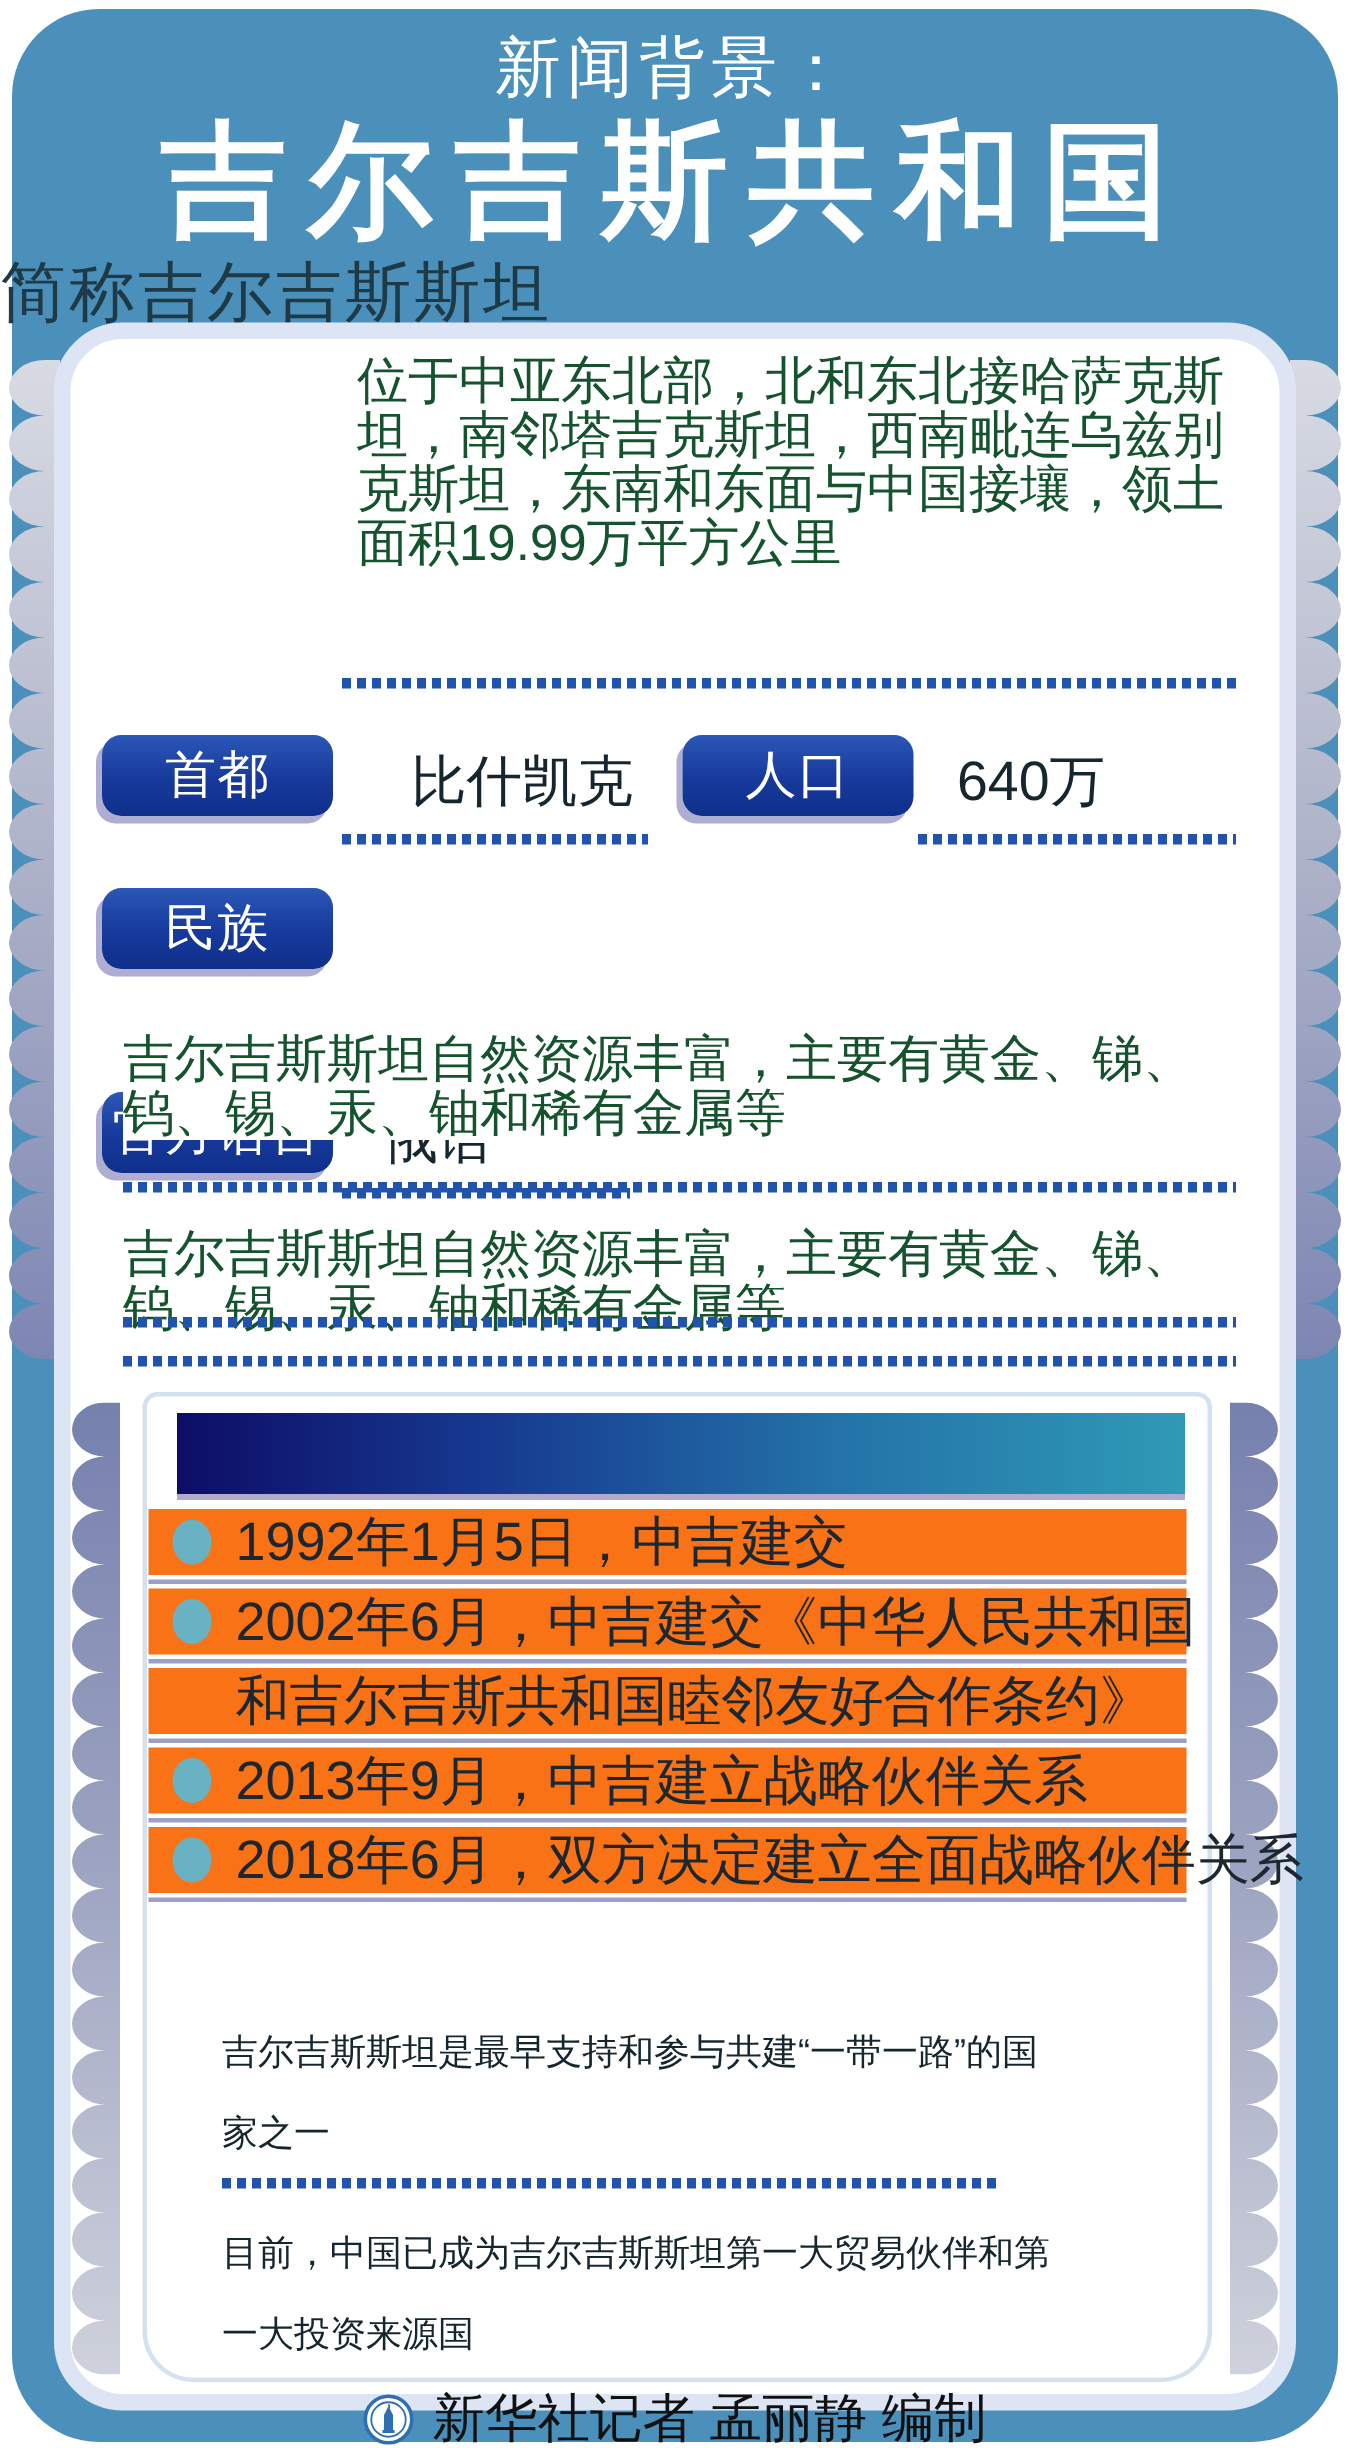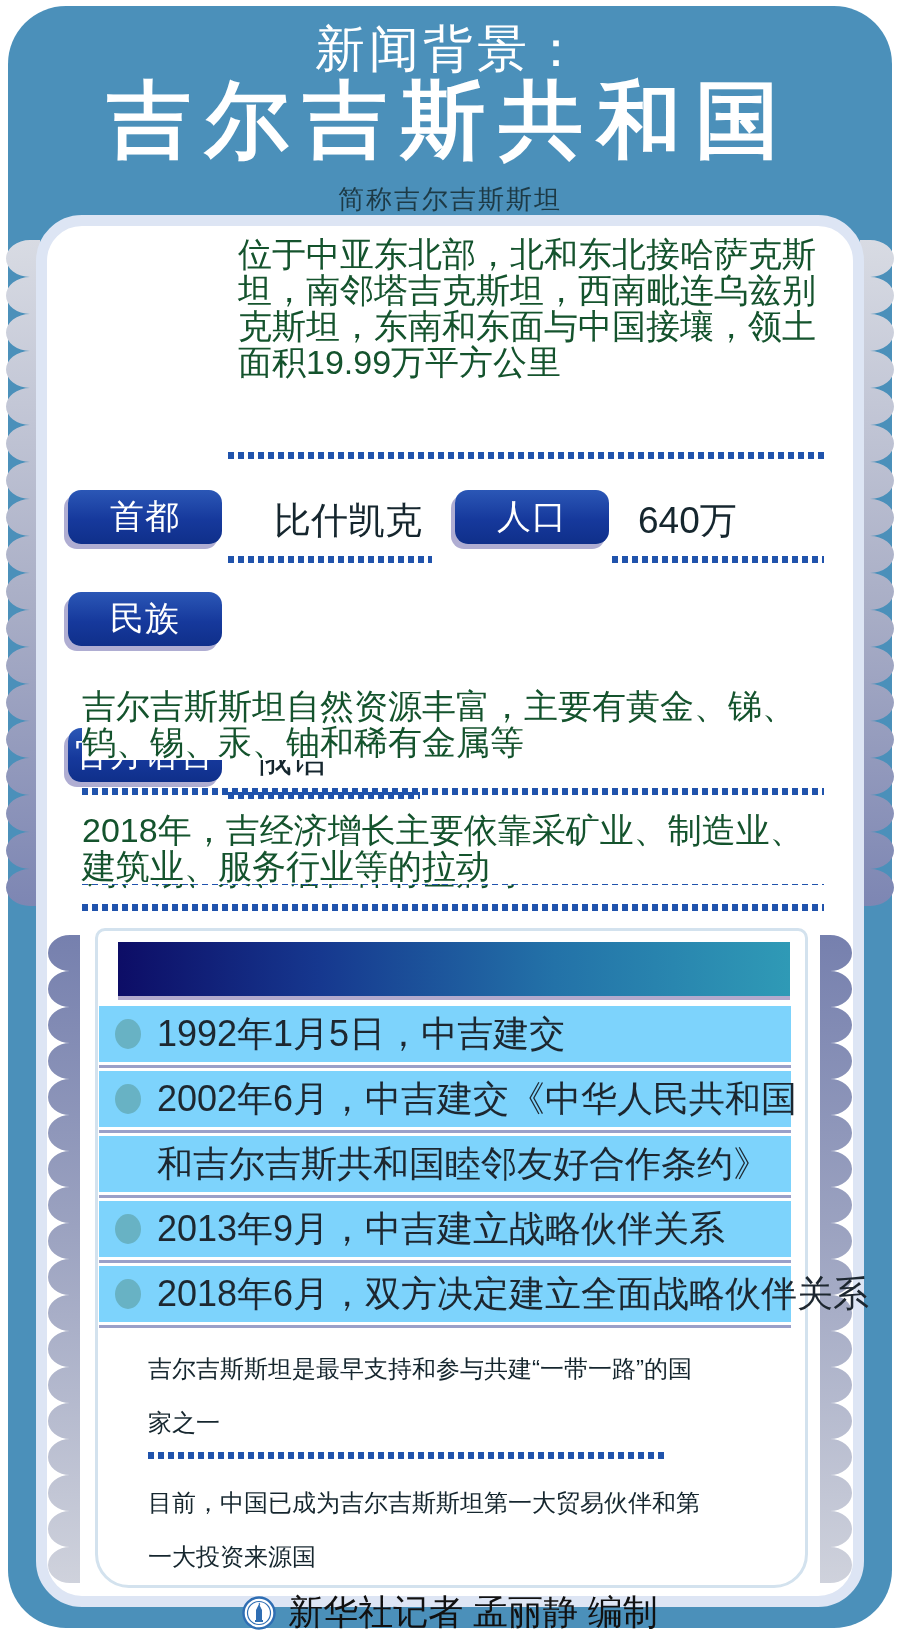--- a/index.html
+++ b/index.html
@@ -5,25 +5,25 @@
   html,body{margin:0;padding:0;background:#ffffff;}
   body{font-family:"Liberation Sans","DejaVu Sans",sans-serif;}
   .stage{position:relative;width:900px;height:1632px;background:#ffffff;overflow:hidden;}
 
   
   .page{position:absolute;left:8px;top:6px;right:8px;bottom:4px;
         background:#4b90ba;border-radius:58px;}
 
   
   .kicker{position:absolute;left:0;right:0;top:16px;text-align:center;
-          color:#ffffff;font-size:50px;letter-spacing:4px;}
+          color:#ffffff;font-size:44px;letter-spacing:4px;}
   .big-title{position:absolute;left:0;right:0;top:64px;text-align:center;
           color:#ffffff;font-size:84px;font-weight:900;letter-spacing:14px;}
-  .subtitle{position:absolute;left:0;right:0;top:166px;text-align:center;
-          color:#1d3a46;font-size:26px;letter-spacing:2px;margin-top:16px;}
+  .subtitle{position:absolute;left:0;right:0;top:166px;text-align:left;
+          color:#1d3a46;font-size:44px;letter-spacing:2px;}
 
   
   .card{position:absolute;left:36px;top:215px;width:828px;height:1392px;
         background:#ffffff;border:11px solid #dde5f4;border-radius:46px;box-sizing:border-box;}
 
   .scallop{position:absolute;}
 
   
   .pill{position:absolute;width:154px;height:54px;border-radius:13px;
         background:linear-gradient(180deg,#2b57b6 0%,#16399c 55%,#0f2f8a 100%);
@@ -37,21 +37,21 @@
         background:repeating-linear-gradient(90deg,#2053ac 0 6px,rgba(0,0,0,0) 6px 10px);}
 
   
   .tcard{position:absolute;left:95px;top:928px;width:713px;height:660px;
          background:#ffffff;border:3px solid #d3e2ee;border-radius:10px 10px 34px 34px;
          box-sizing:border-box;}
   .gbar{position:absolute;left:118px;top:942px;width:672px;height:54px;
         background:linear-gradient(90deg,#0d0d66 0%,#16388f 30%,#2372a8 65%,#2f9ab6 100%);
         border-bottom:4px solid #b2aacd;}
   .rows{position:absolute;left:99px;top:1006px;width:692px;}
-  .t-row{position:relative;background:#7dd3fc;height:56px;display:flex;align-items:center;
+  .t-row{position:relative;background:#f97316;height:44px;display:flex;align-items:center;
          padding-left:16px;box-sizing:border-box;margin-bottom:9px;}
   .t-row::after{content:"";position:absolute;left:0;right:0;bottom:-6px;height:3px;background:#9aa0c8;}
   .bullet{width:26px;height:30px;border-radius:50%;background:#68b2c4;margin-right:16px;flex:0 0 auto;}
   .bullet.hide{visibility:hidden;}
   .t-text{color:#1d2730;font-size:36px;white-space:nowrap;}
 
   .belt-para{position:absolute;color:#15262e;font-size:24px;line-height:54px;}
 
   
   .footer{position:absolute;left:0;right:0;top:1589px;display:flex;align-items:center;
@@ -114,21 +114,20 @@
   <div class="val" style="left:255px;top:734px;">俄语</div>
   <div class="dotted" style="left:228px;top:792px;width:192px;"></div>
 
   <div class="para" style="left:82px;top:818px;width:744px;">吉尔吉斯斯坦自然资源丰富，主要有黄金、锑、钨、锡、汞、铀和稀有金属等</div>
   <div class="dotted" style="left:82px;top:878px;width:742px;"></div>
 
   <div class="para" style="left:82px;top:798px;width:744px;height:0;overflow:hidden;"></div>
 
   <div class="para" style="left:82px;top:688px;width:744px;background:#fff;">吉尔吉斯斯坦自然资源丰富，主要有黄金、锑、钨、锡、汞、铀和稀有金属等</div>
   <div class="dotted" style="left:82px;top:788px;width:742px;"></div>
-  <div class="para" style="left:82px;top:812px;width:744px;background:#fff;">2018年，吉经济增长主要依靠采矿业、制造业、建筑业、服务行业等的拉动</div>
   <div class="dotted" style="left:82px;top:904px;width:742px;"></div>
 
   <svg class="scallop" style="left:48px;top:935px;" width="32" height="648" viewBox="0 0 32 648">
     <defs>
       <linearGradient id="gIn" x1="0" y1="0" x2="0" y2="1">
         <stop offset="0" stop-color="#7680ae"></stop>
           <stop offset="0.45" stop-color="#9ba2c0"></stop>
           <stop offset="1" stop-color="#cfd2dc"></stop>
       </linearGradient>
     </defs>

